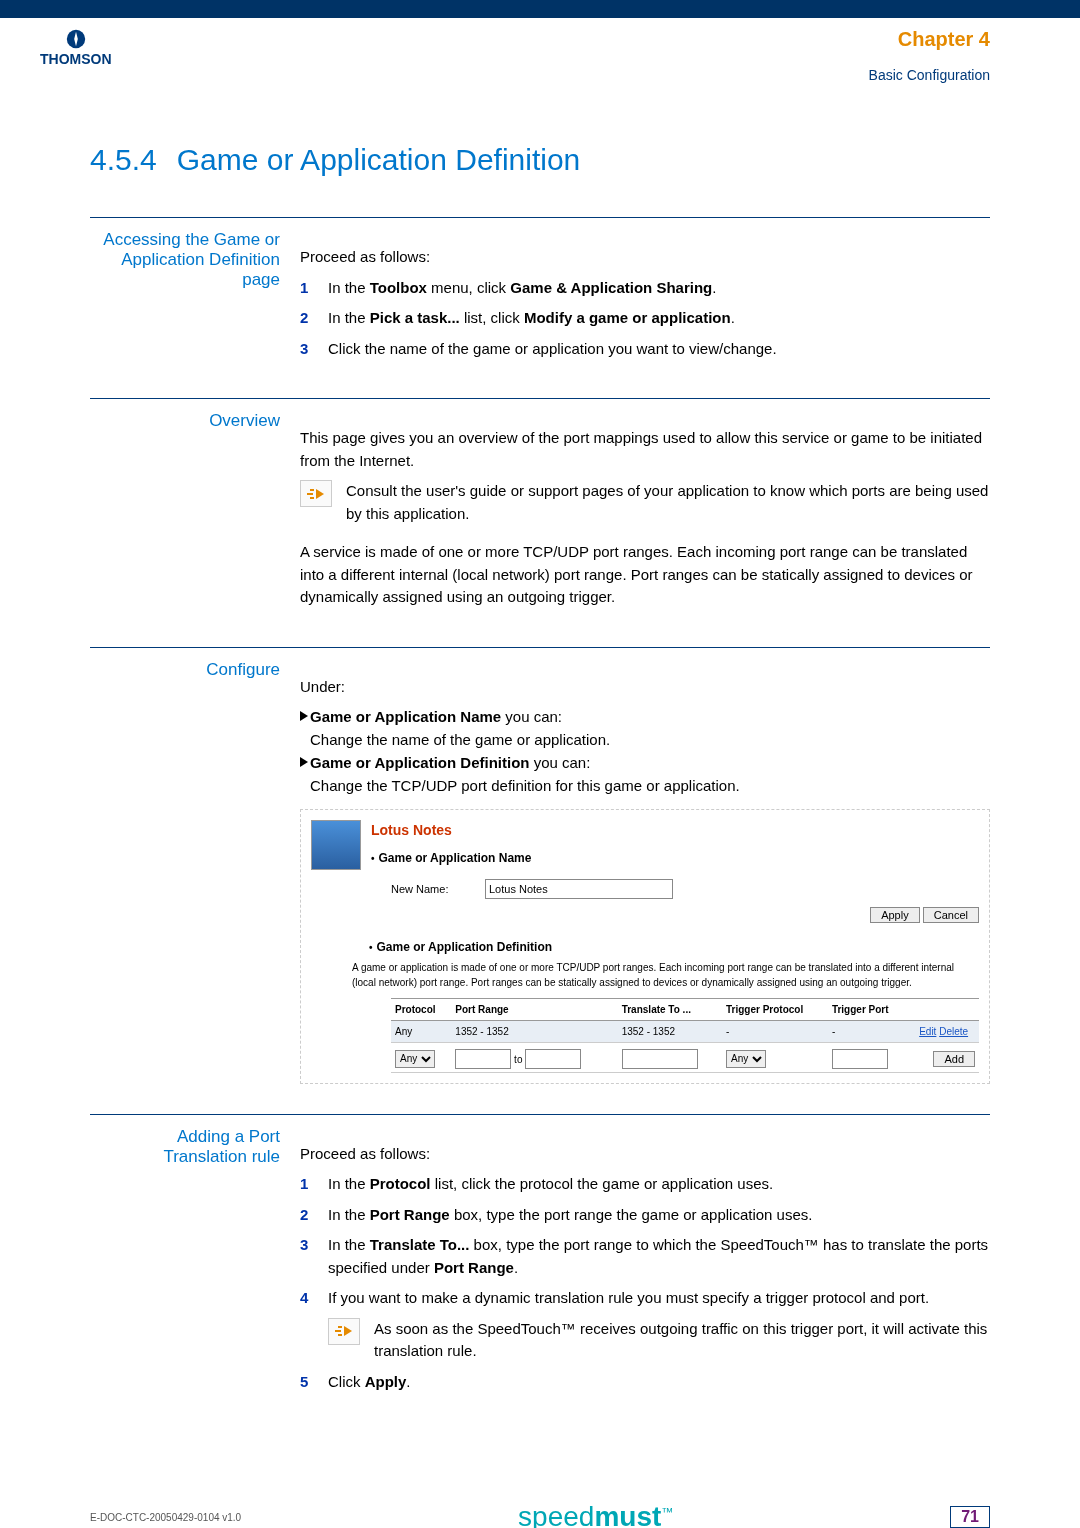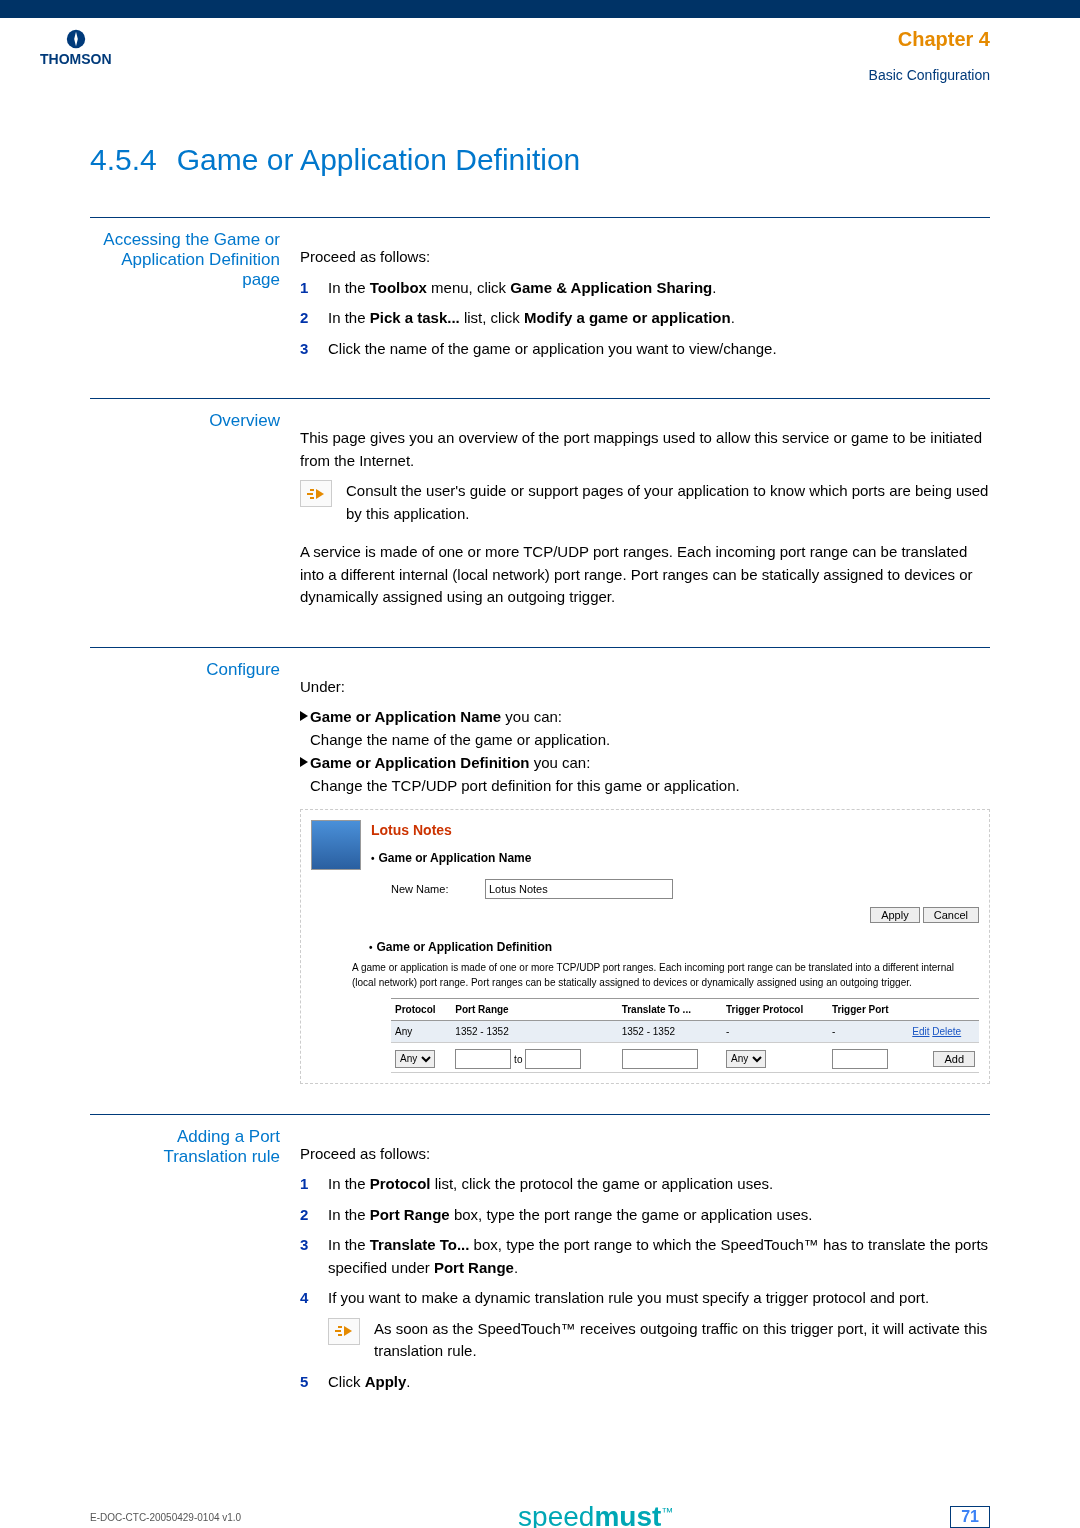--- a/index.html
+++ b/index.html
@@ -111,21 +111,21 @@
   .ss-small-input { width:50px; font-size:10px; height:16px; border:1px solid #888; }
   .footer {
     display:flex; align-items:center; justify-content:space-between;
     padding: 30px 90px 40px;
   }
   .doc-id { font-size:10px; color:#555; }
   .brand { color:#00a7b5; font-size:28px; font-family: Arial; }
   .brand b { font-weight:bold; }
   .pagenum-box {
     border:1px solid #003a7a; padding:1px 10px;
-    color:#3b82f6; font-weight:bold; font-size:16px;
+    color:#701a75; font-weight:bold; font-size:16px;
   }
   .dot { font-size:10px; margin-right:4px; }
 </style>
 </head>
 <body>
 
 <div class="topbar"></div>
 
 <div class="header-row">
   <div class="logo">
@@ -229,21 +229,21 @@
                 <th></th>
               </tr>
             </thead>
           <tbody>
             <tr>
               <td>Any</td>
               <td>1352 - 1352</td>
               <td>1352 - 1352</td>
               <td>-</td>
               <td>-</td>
-              <td style="text-align:left">
+              <td style="text-align:center">
                 <span class="ss-link">Edit</span>
                 <span class="ss-link">Delete</span>
               </td>
             </tr>
             <tr class="ss-ctrl-row">
               <td><select class="ss-sel"><option>Any</option></select></td>
               <td>
                 <input class="ss-small-input" style="">
                 <span>to</span>
                 <input class="ss-small-input" style="">

